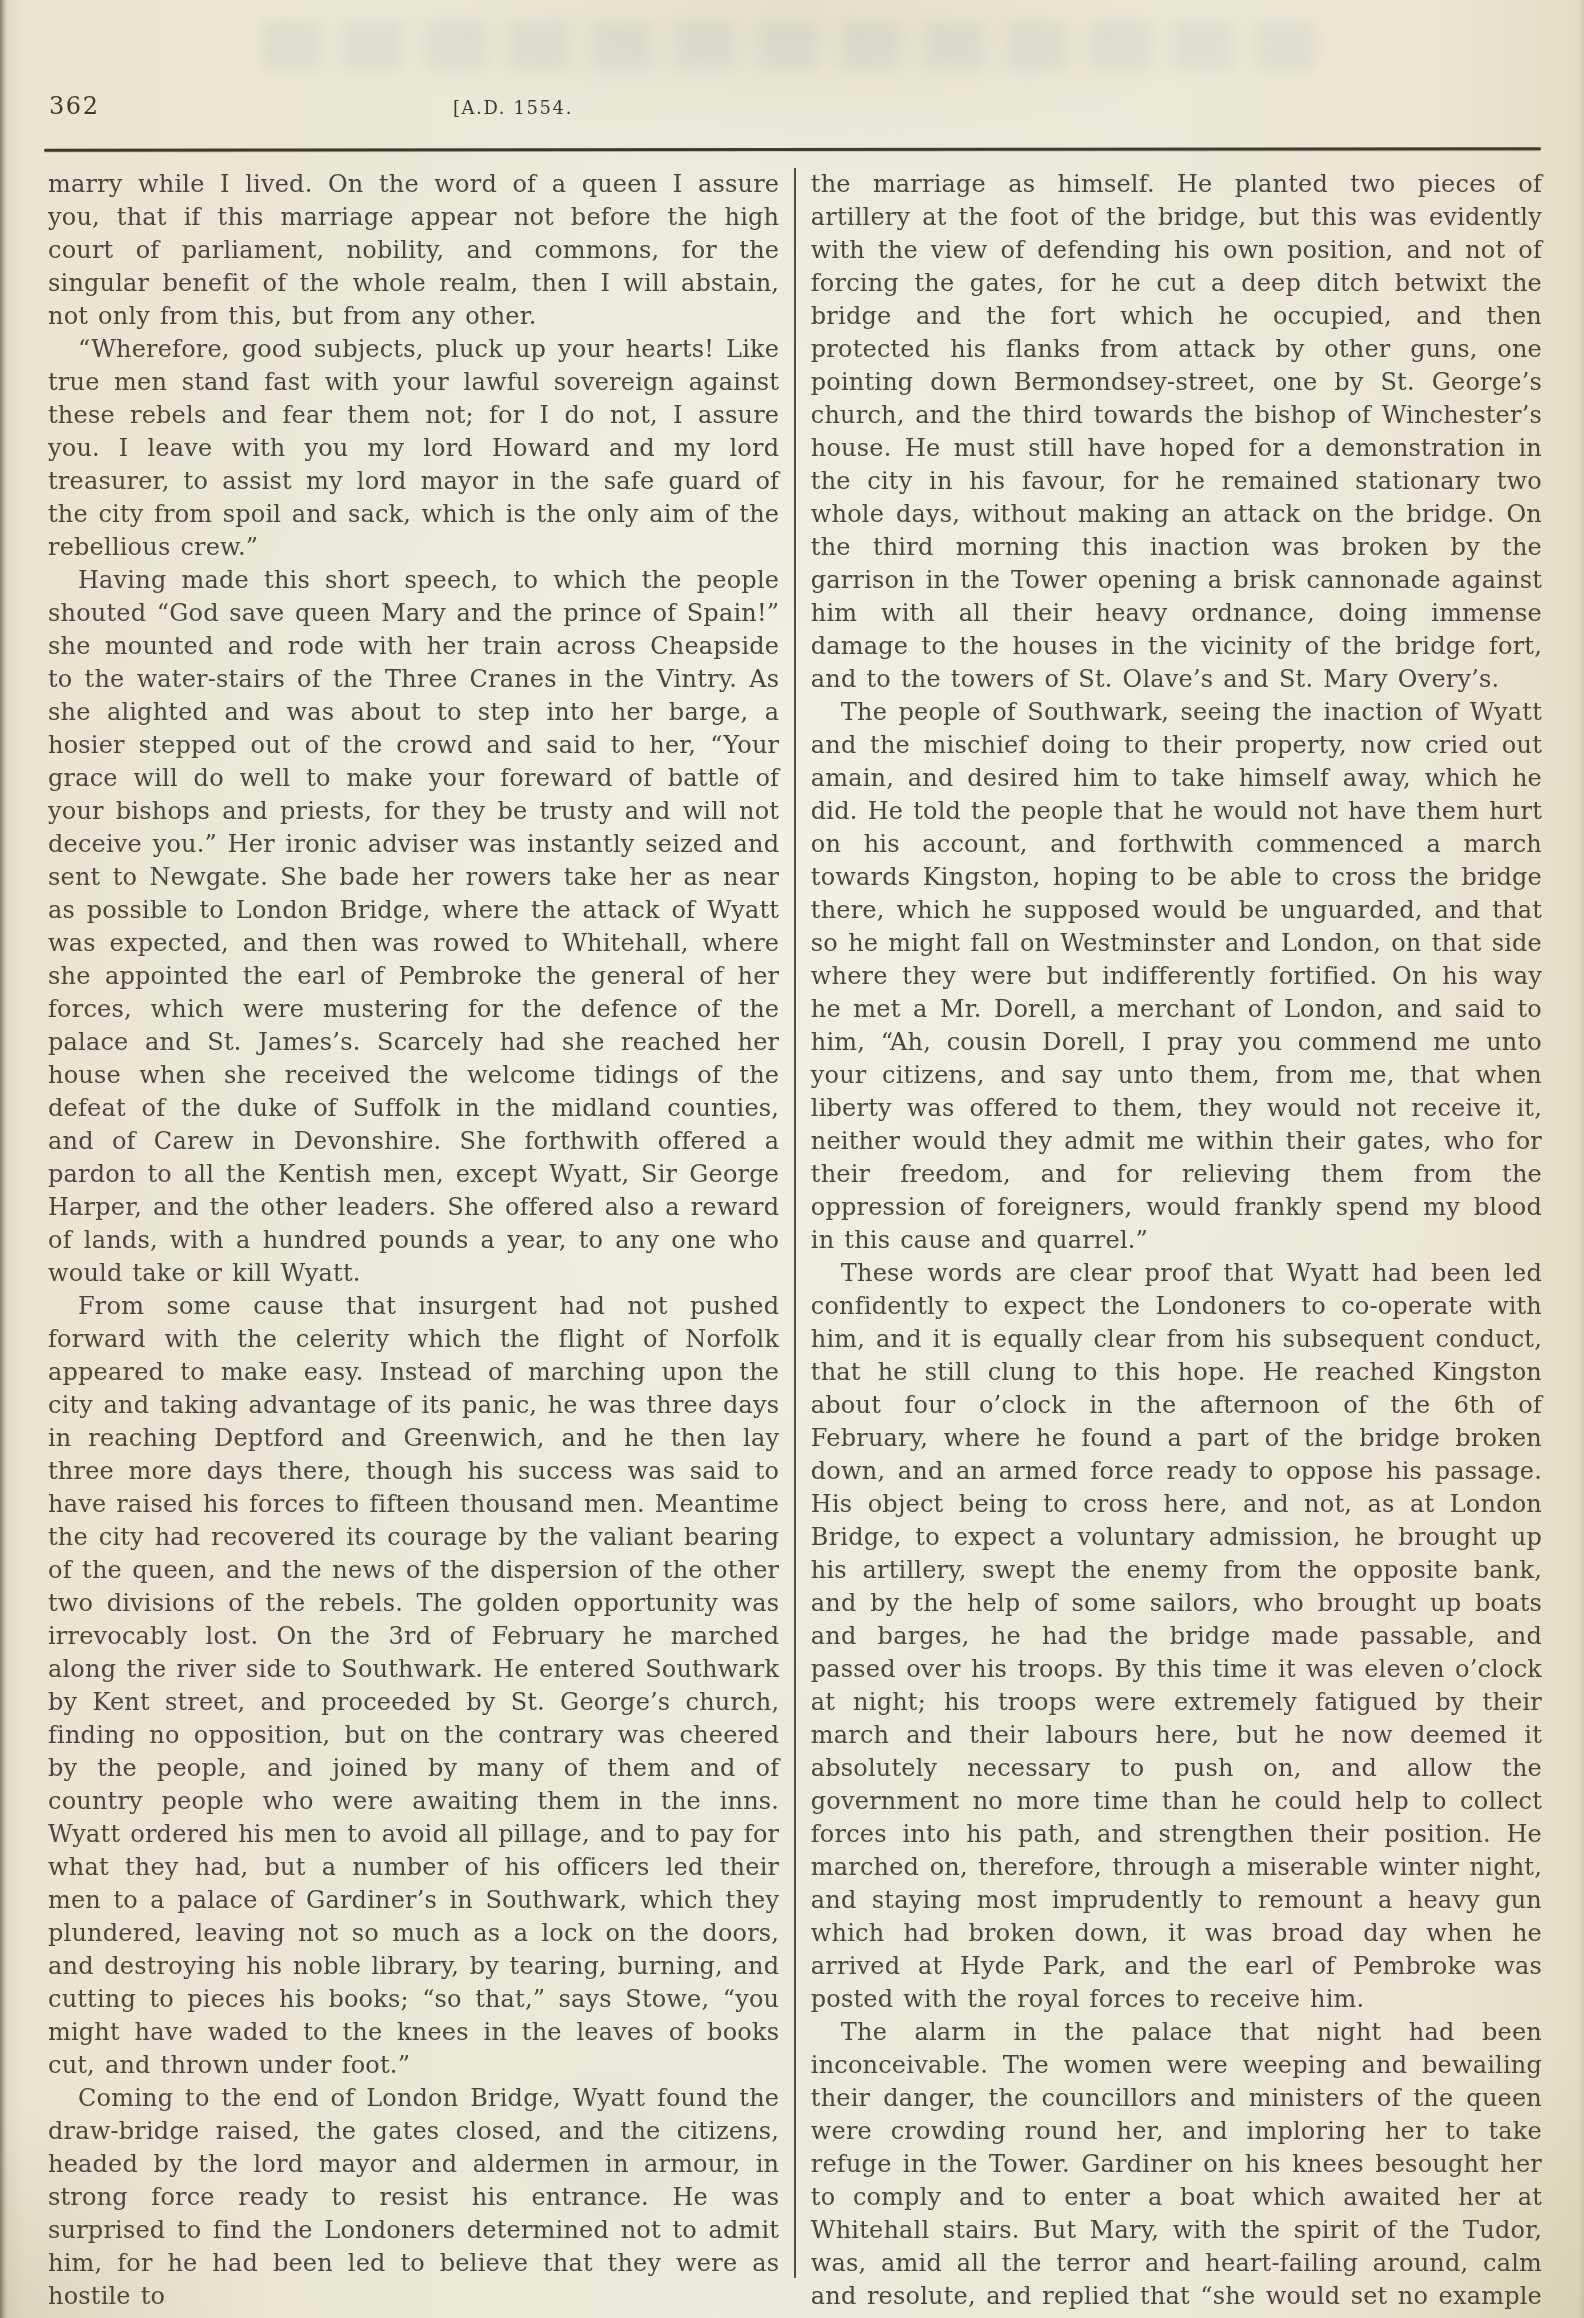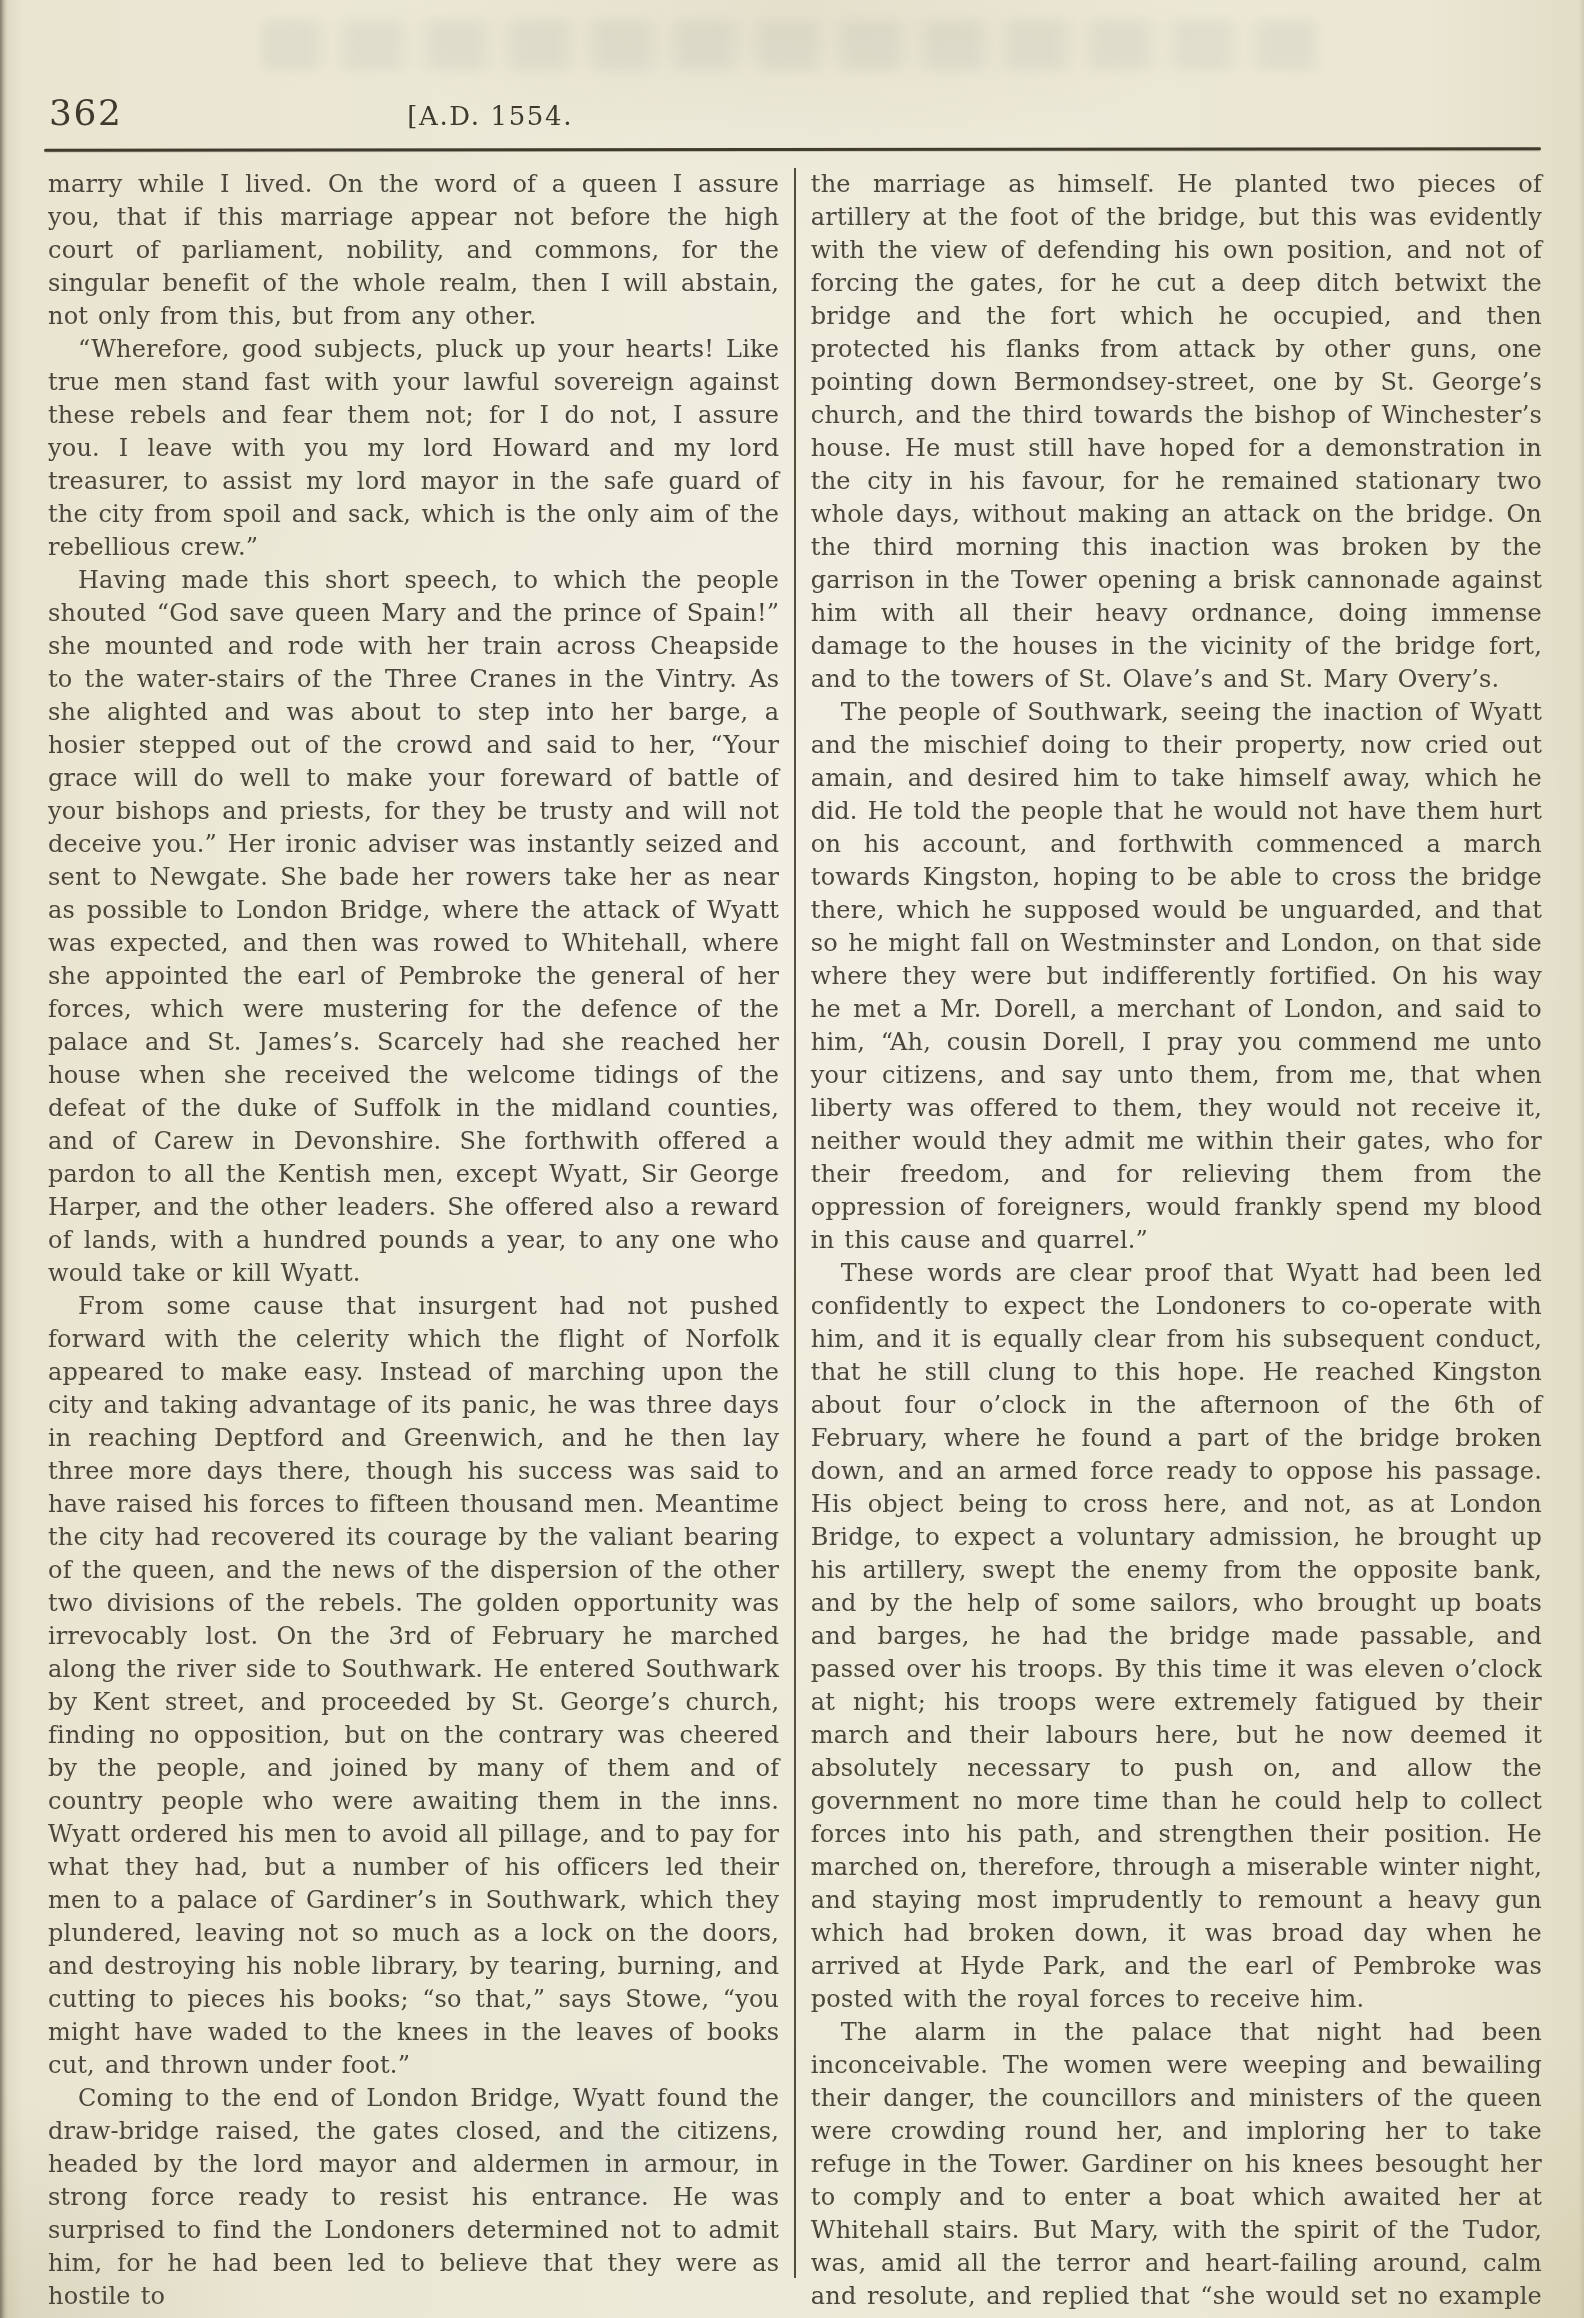--- a/index.html
+++ b/index.html
@@ -50,36 +50,36 @@
 
   .running-header {
     position: absolute;
     top: 92px; left: 49px; right: 44px;
     height: 43px;
     display: flex;
     align-items: baseline;
     color: #3e3a2e;
   }
   .page-number {
-    font-size: 36px;
+    font-size: 24px;
     letter-spacing: 1.6px;
     width: 262px;
   }
   .running-title {
     flex: 1;
     text-align: center;
     font-size: 28px;
     letter-spacing: 2.8px;
     word-spacing: 6.3px;
     white-space: nowrap;
   }
   .date-marker {
     width: 262px;
     text-align: right;
-    font-size: 26px;
+    font-size: 18px;
     letter-spacing: 1.6px;
   }
 
   .header-rule {
     position: absolute;
     top: 148px; left: 44px; right: 44px;
     height: 3.2px;
     background: #3f3b2d;
     border-radius: 1.6px;
     transform: rotate(-0.05deg);

